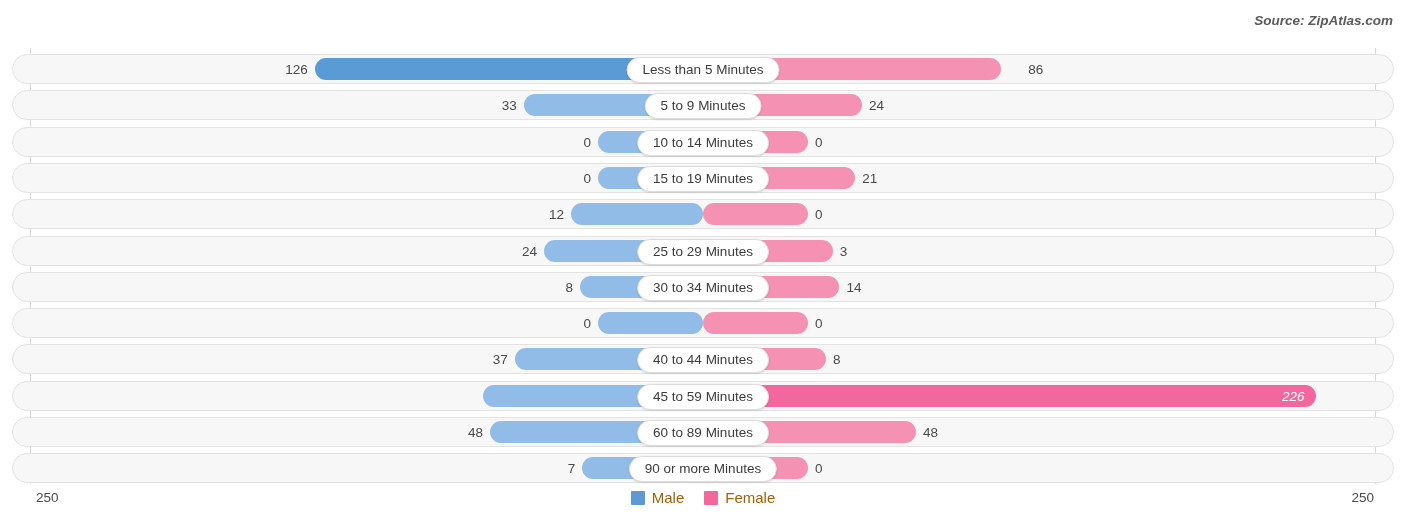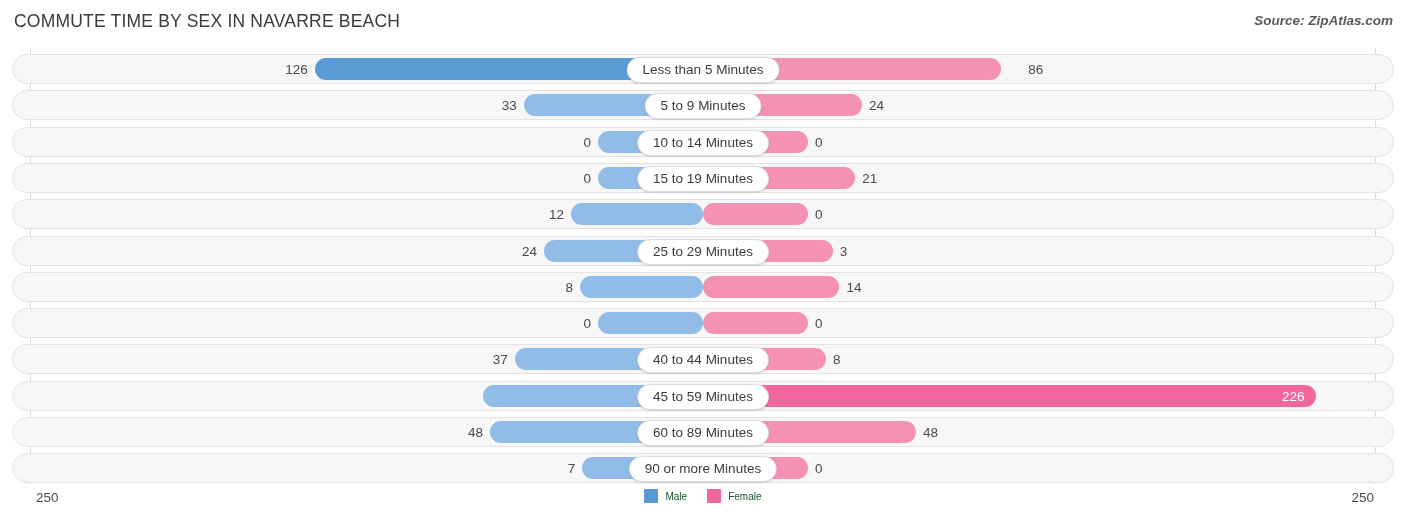--- a/index.html
+++ b/index.html
@@ -162,29 +162,28 @@
     align-items: center;
     gap: 7px;
   }
   .legend-swatch {
     width: 14px;
     height: 14px;
     border-radius: 1px;
     display: inline-block;
   }
   .legend-text {
-    font-size: 10px;
-    color: #14532d;
+    font-size: 15px;
+    color: #a16207;
   }
 </style>
 </head>
 <body>
 
 <div id="chart-header">
-  <div id="page-title">COMMUTE TIME BY SEX IN NAVARRE BEACH</div>
   <div id="source-label">Source: ZipAtlas.com</div>
 </div>
 
 <div id="plot-area">
   <div class="gridline" id="gridline-left"></div>
   <div class="gridline" id="gridline-right"></div>
   <div id="rows-container">
       <div class="bar-row" style="top: 6px;">
         <div class="track-inner">
           <div class="bar bar-male" style="width: 388.221px; background: rgb(91, 155, 213);"></div>
@@ -237,20 +236,21 @@
           <div class="val val-female" style="left: calc(50% + 136.726px);">3</div>
           <div class="cat-pill">25 to 29 Minutes</div>
         </div>
       </div>
       <div class="bar-row" style="top: 223.8px;">
         <div class="track-inner">
           <div class="bar bar-male" style="width: 122.982px; background: rgb(146, 188, 232);"></div>
           <div class="bar bar-female" style="width: 136.469px; background: rgb(245, 145, 178);"></div>
           <div class="val val-male" style="right: calc(50% + 129.982px);">8</div>
           <div class="val val-female" style="left: calc(50% + 143.469px);">14</div>
+          <div class="cat-pill">30 to 34 Minutes</div>
         </div>
       </div>
       <div class="bar-row" style="top: 260.1px;">
         <div class="track-inner">
           <div class="bar bar-male" style="width: 105px; background: rgb(146, 188, 232);"></div>
           <div class="bar bar-female" style="width: 105px; background: rgb(245, 145, 178);"></div>
           <div class="val val-male" style="right: calc(50% + 112px);">0</div>
           <div class="val val-female" style="left: calc(50% + 112px);">0</div>
         </div>
       </div>
@@ -261,21 +261,21 @@
           <div class="val val-male" style="right: calc(50% + 195.168px); margin-left: 40px;">37</div>
           <div class="val val-female" style="left: calc(50% + 129.982px);">8</div>
           <div class="cat-pill">40 to 44 Minutes</div>
         </div>
       </div>
       <div class="bar-row" style="top: 332.7px;">
         <div class="track-inner">
           <div class="bar bar-male" style="width: 219.637px; background: rgb(146, 188, 232);"></div>
           <div class="bar bar-female" style="width: 613px; background: rgb(242, 103, 157);"></div>
           <div class="val val-male" style="right: calc(50% + 226.637px); margin-top: 29px;">51</div>
-          <div class="val val-female val-inside" style="left: calc(50% + 579px);">226</div>
+          <div class="val val-female val-inside" style="left: calc(50% + 579px); font-style: italic;">226</div>
           <div class="cat-pill">45 to 59 Minutes</div>
         </div>
       </div>
       <div class="bar-row" style="top: 369px;">
         <div class="track-inner">
           <div class="bar bar-male" style="width: 212.894px; background: rgb(146, 188, 232);"></div>
           <div class="bar bar-female" style="width: 212.894px; background: rgb(245, 145, 178);"></div>
           <div class="val val-male" style="right: calc(50% + 219.894px);">48</div>
           <div class="val val-female" style="left: calc(50% + 219.894px);">48</div>
           <div class="cat-pill">60 to 89 Minutes</div>

